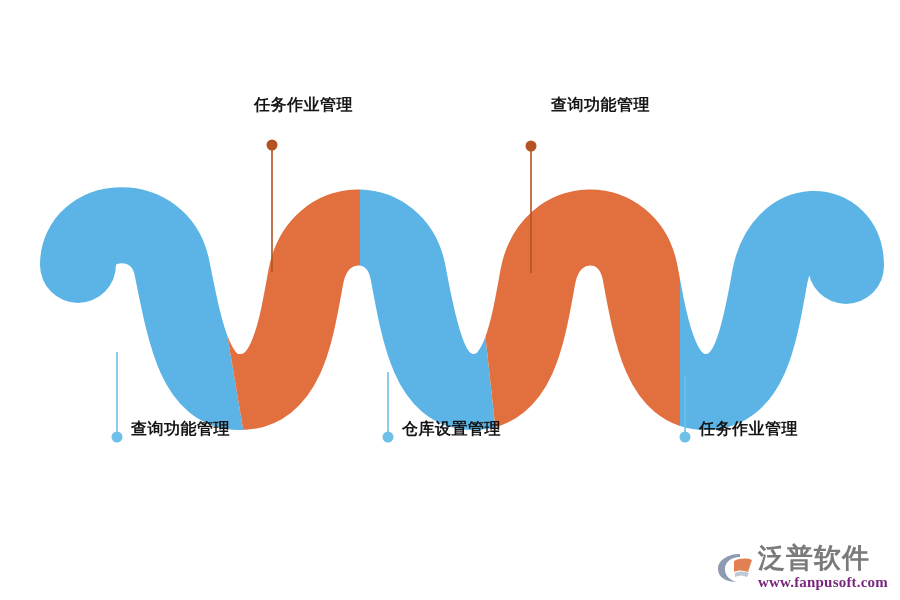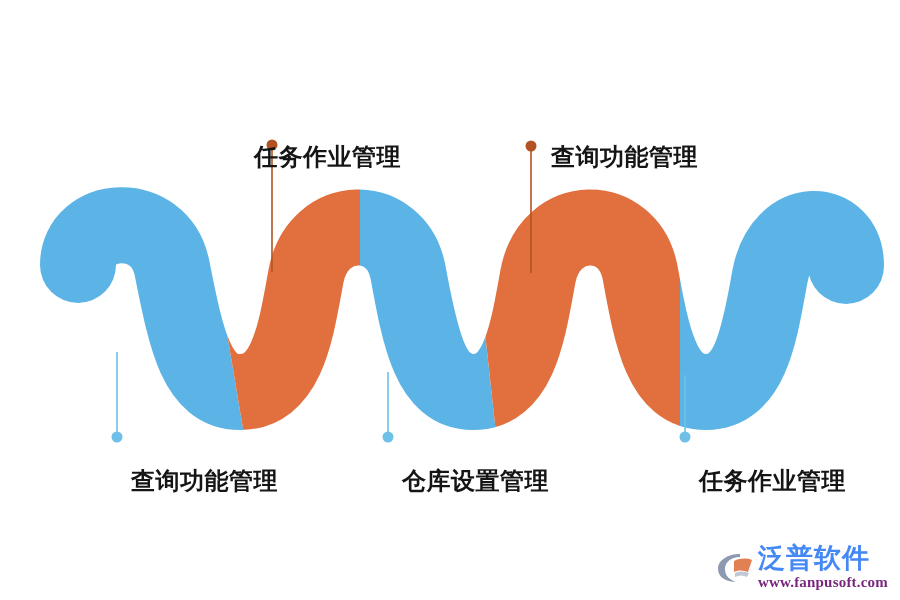--- a/index.html
+++ b/index.html
@@ -21,27 +21,26 @@
   }
   #wave-svg {
     position: absolute;
     left: 0;
     top: 0;
     width: 900px;
     height: 600px;
   }
   .label {
     position: absolute;
-    font-size: 24px;
+    font-size: 16px;
     font-weight: bold;
     color: #151515;
     letter-spacing: 0.5px;
     white-space: nowrap;
     line-height: 1;
-    margin-top: 48px;
   }
   .label-top { }
   .label-bottom { }
 
   
   #watermark {
     position: absolute;
     right: 12px;
     bottom: 10px;
     display: flex;
@@ -56,21 +55,21 @@
   }
   #logo-text-wrap {
     display: flex;
     flex-direction: column;
     align-items: flex-start;
     line-height: 1;
   }
   #logo-cn {
     font-size: 27px;
     font-weight: bold;
-    color: #3b82f6;
+    color: #737373;
     letter-spacing: 1px;
     font-family: "Liberation Sans", "DejaVu Sans", sans-serif;
   }
   #logo-url {
     font-size: 15px;
     font-weight: bold;
     color: #701a75;
     letter-spacing: 0.2px;
     margin-top: 3px;
     font-family: "Liberation Serif", "DejaVu Serif", serif;

